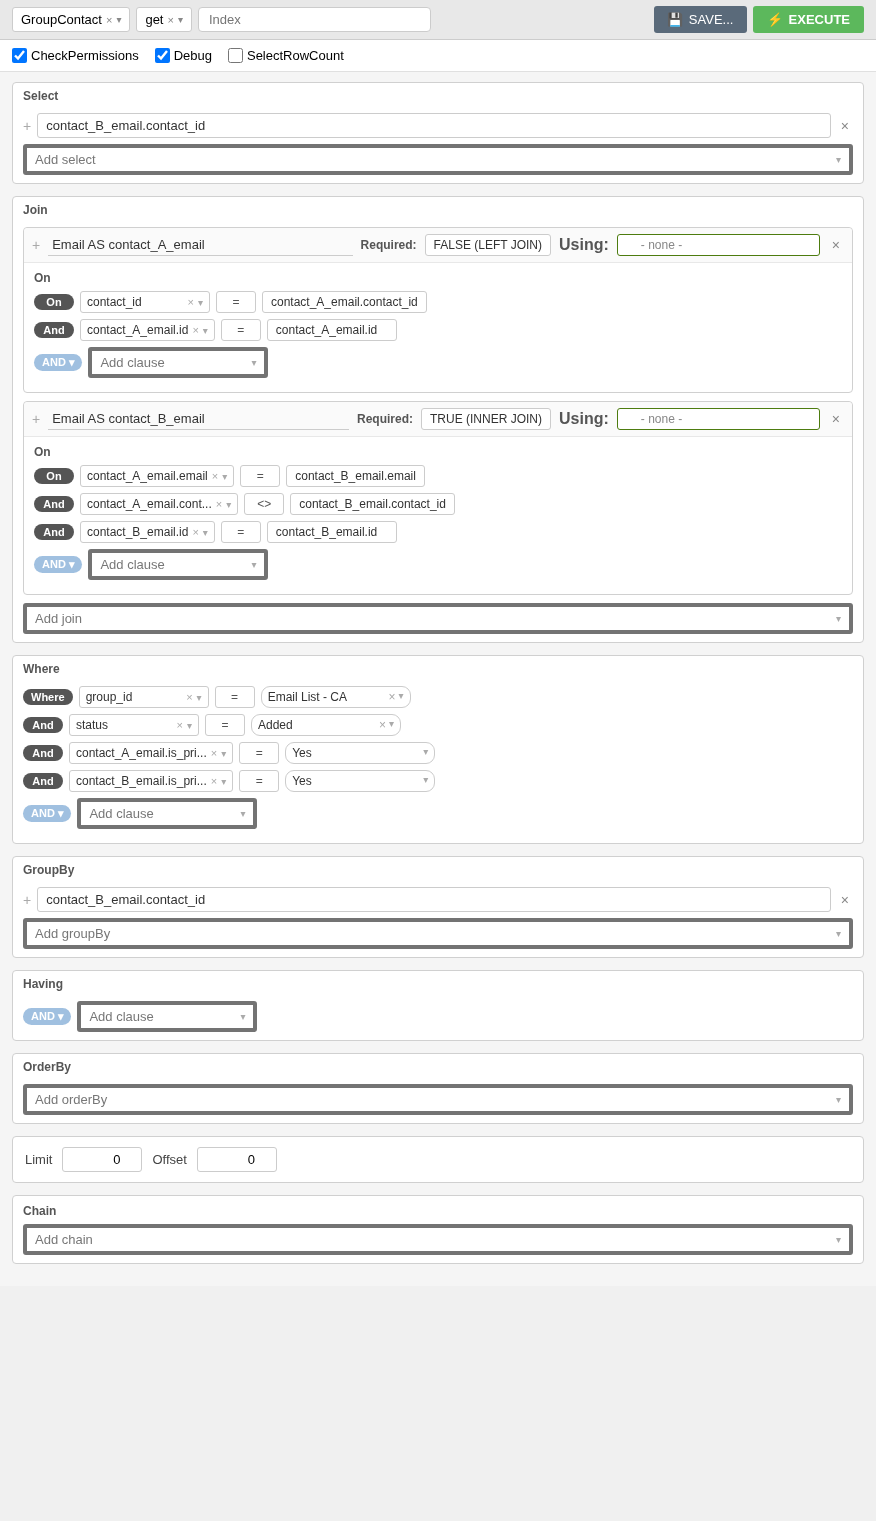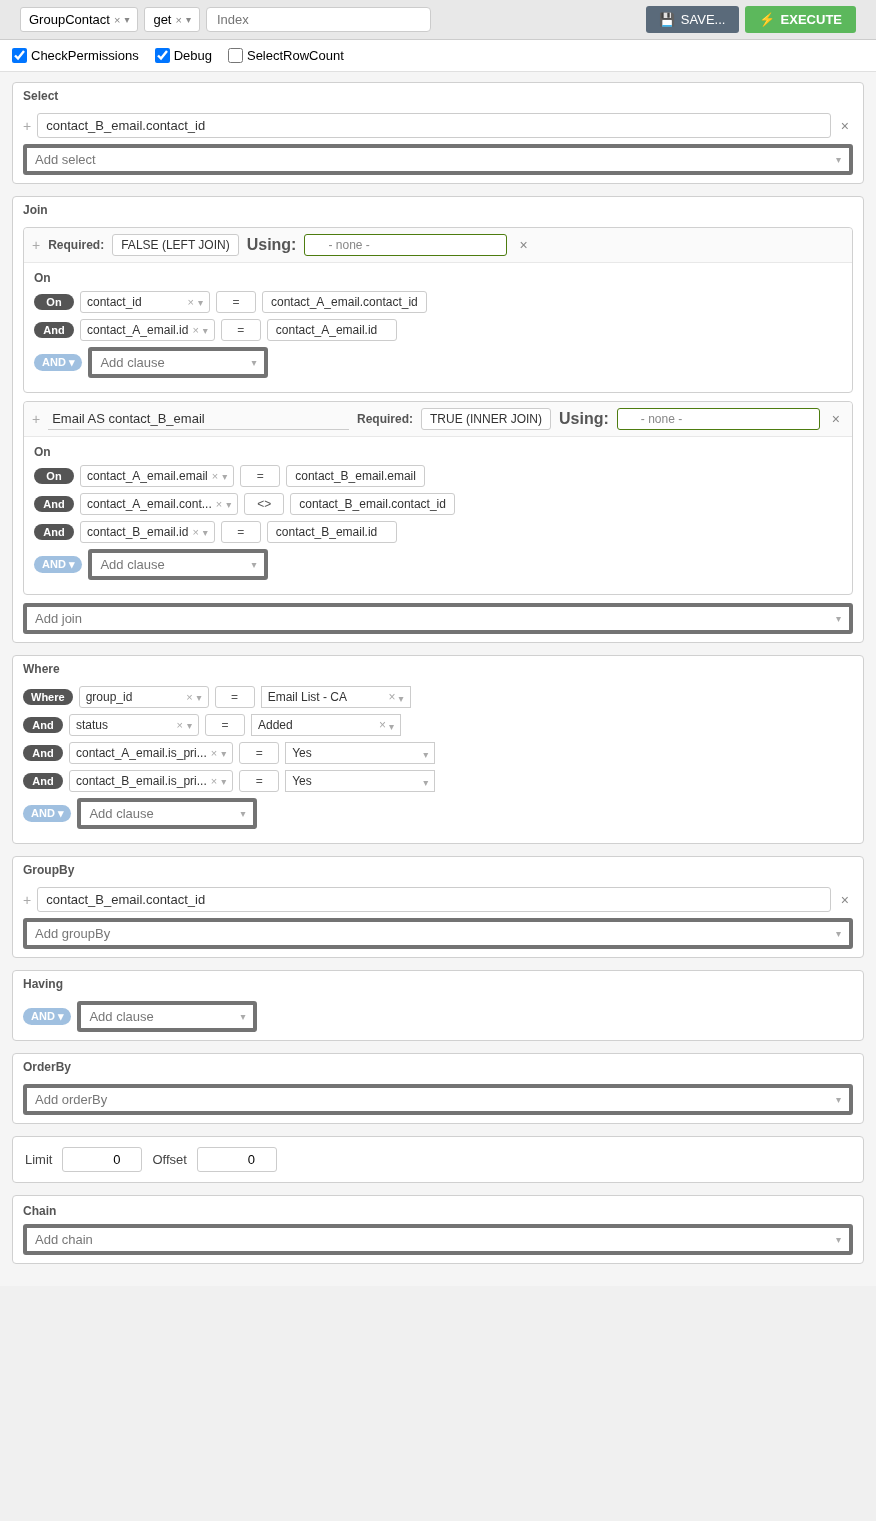--- a/index.html
+++ b/index.html
@@ -8,21 +8,21 @@
       font-size: 13px;
       background: #f0f0f0;
       width: 876px;
     }
 
     
     .top-bar {
       display: flex;
       align-items: center;
       background: #e8e8e8;
-      padding: 6px 20px;
+      padding: 6px 12px;
       border-bottom: 1px solid #ccc;
       gap: 6px;
     }
     .top-tab {
       display: flex;
       align-items: center;
       background: #fff;
       border: 1px solid #ccc;
       border-radius: 3px;
       padding: 4px 8px;
@@ -288,23 +288,23 @@
 
     
     .where-clause-row {
       display: flex;
       align-items: center;
       gap: 6px;
       margin-bottom: 6px;
     }
     .where-value-select {
       display: flex;
-      align-items: flex-end;
-      border: 1px solid #ccc;
-      border-radius: 0;
+      align-items: flex-start;
+      border: 1px solid #ccc;
+      border-radius: 9px;
       padding: 3px 6px;
       background: #fff;
       font-size: 12px;
       color: #333;
       gap: 3px;
       min-width: 150px;
     }
     .where-value-select .wvs-text { flex: 1; }
     .where-value-select .wvs-x { color: #aaa; cursor: pointer; }
     .where-value-select .wvs-arrow { color: #aaa; font-size: 10px; }
@@ -426,20 +426,21 @@
     </div>
   </div>
 
   <div class="section">
     <div class="section-label">Join</div>
     <div class="section-inner">
 
       <div class="join-block">
         <div class="join-header">
           <span class="drag-handle">+</span>
+          <input class="join-name-input" type="text" value="Email AS contact_A_email" style="">
           <span class="required-label">Required:</span>
           <button class="join-type-btn">FALSE (LEFT JOIN)</button>
           <span class="using-label">Using:</span>
           <input class="using-input" type="text" value="- none -" style="">
           <span class="remove-btn">×</span>
         </div>
         <div class="join-on-section">
           <div class="on-label-title">On</div>
 
           <div class="clause-row">

